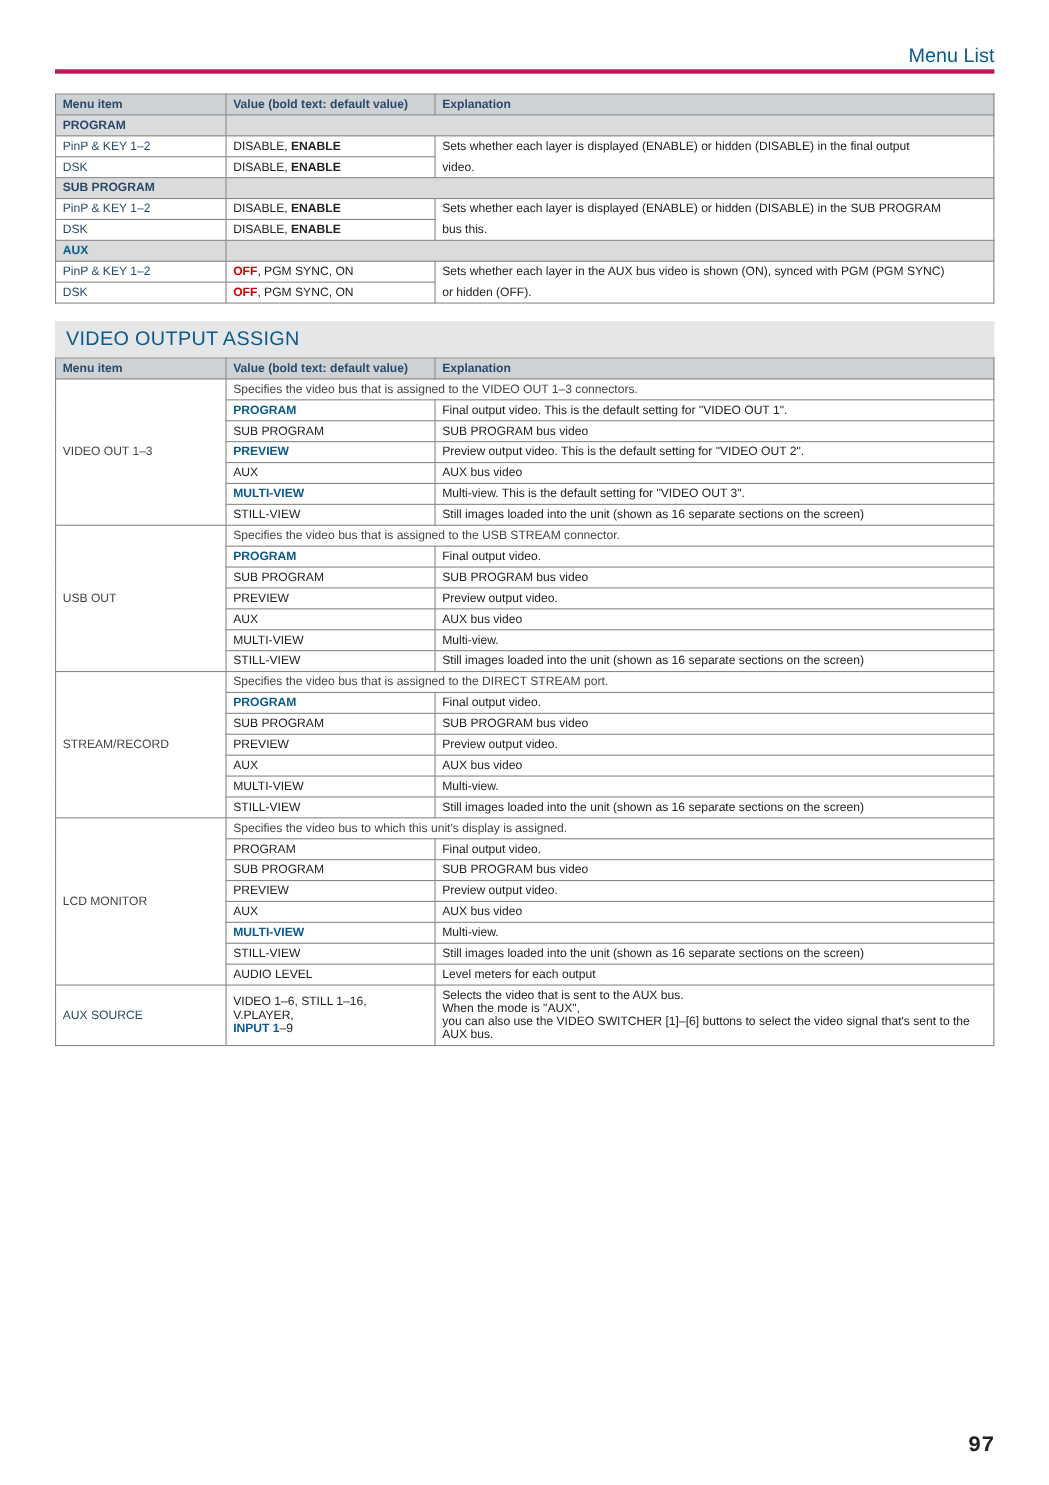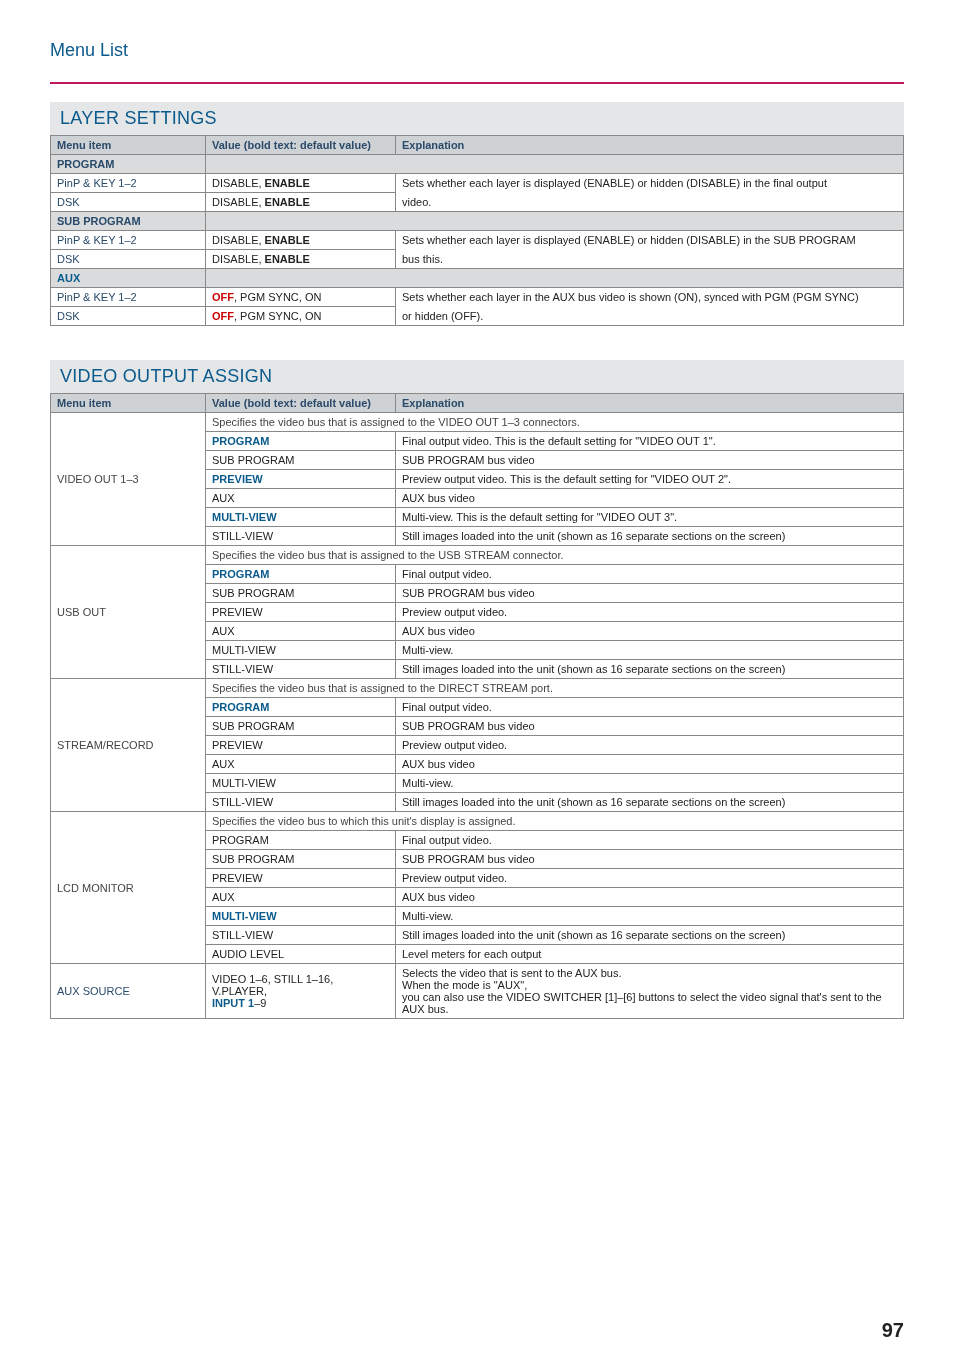--- a/index.html
+++ b/index.html
@@ -19,26 +19,26 @@
     color: #222;
   }
   .page {
     width: 954px;
     min-height: 1350px;
     box-sizing: border-box;
     padding: 40px 50px 40px 50px;
     position: relative;
   }
   .breadcrumb {
-    text-align: left;
+    text-align: right;
     color: var(--blue);
     font-size: 18px;
     font-weight: 400;
-    border-bottom: 2px solid #be185d;
-    padding-bottom: 21px;
+    border-bottom: 4px solid #be185d;
+    padding-bottom: 2px;
     margin-bottom: 18px;
   }
   .section-bar {
     background: var(--gray-header-light);
     color: var(--blue);
     font-size: 18px;
     font-weight: 400;
     padding: 6px 10px;
     margin-bottom: 0;
     margin-top: 18px;
@@ -90,35 +90,35 @@
   .blue-bold { color: var(--blue); font-weight: 700; }
   .red-bold { color: var(--red); font-weight: 700; }
   .bold { font-weight: 700; }
   .spec-row td {
     background: var(--gray-row);
     color: #444;
     font-weight: 400;
   }
   .page-num {
     position: absolute;
-    bottom: 8px;
+    bottom: 24px;
     right: 50px;
     font-size: 20px;
     font-weight: 700;
     color: #222;
+    font-family: Liberation Mono, monospace;
   }
 </style>
 </head>
 <body>
 
 <div class="page">
 
   <div class="breadcrumb">Menu List</div>
 
-  <div class="section-bar">LAYER SETTINGS</div>
 
   <table class="menu">
     <colgroup>
         <col class="c1">
         <col class="c2">
         <col class="c3">
       </colgroup>
     <tbody>
         <tr class="hdr">
       <th>Menu item</th>
@@ -166,21 +166,21 @@
       <td style="border-bottom:none">Sets whether each layer in the AUX bus video is shown (ON), synced with PGM (PGM SYNC)</td>
     </tr>
     <tr>
       <td class="item">DSK</td>
       <td><span class="red-bold">OFF</span><span>, PGM SYNC, ON</span></td>
       <td style="border-top:none">or hidden (OFF).</td>
     </tr>
   </tbody>
     </table>
 
-  <div class="section-bar" style="margin-top:34px">VIDEO OUTPUT ASSIGN</div>
+  <div class="section-bar" style="margin-top:16px">VIDEO OUTPUT ASSIGN</div>
 
   <table class="menu">
     <colgroup>
         <col class="c1">
         <col class="c2">
         <col class="c3">
       </colgroup>
     <tbody>
         <tr class="hdr">
       <th>Menu item</th>

